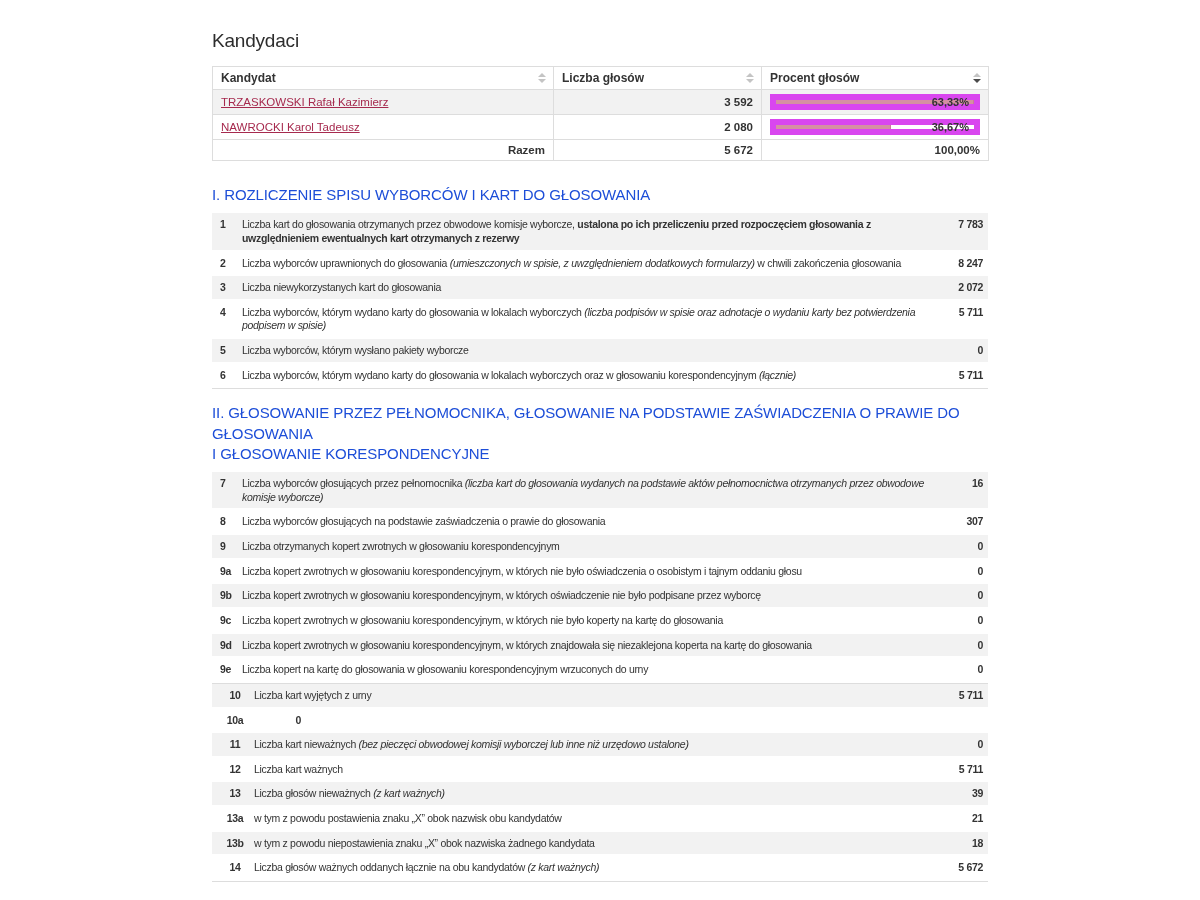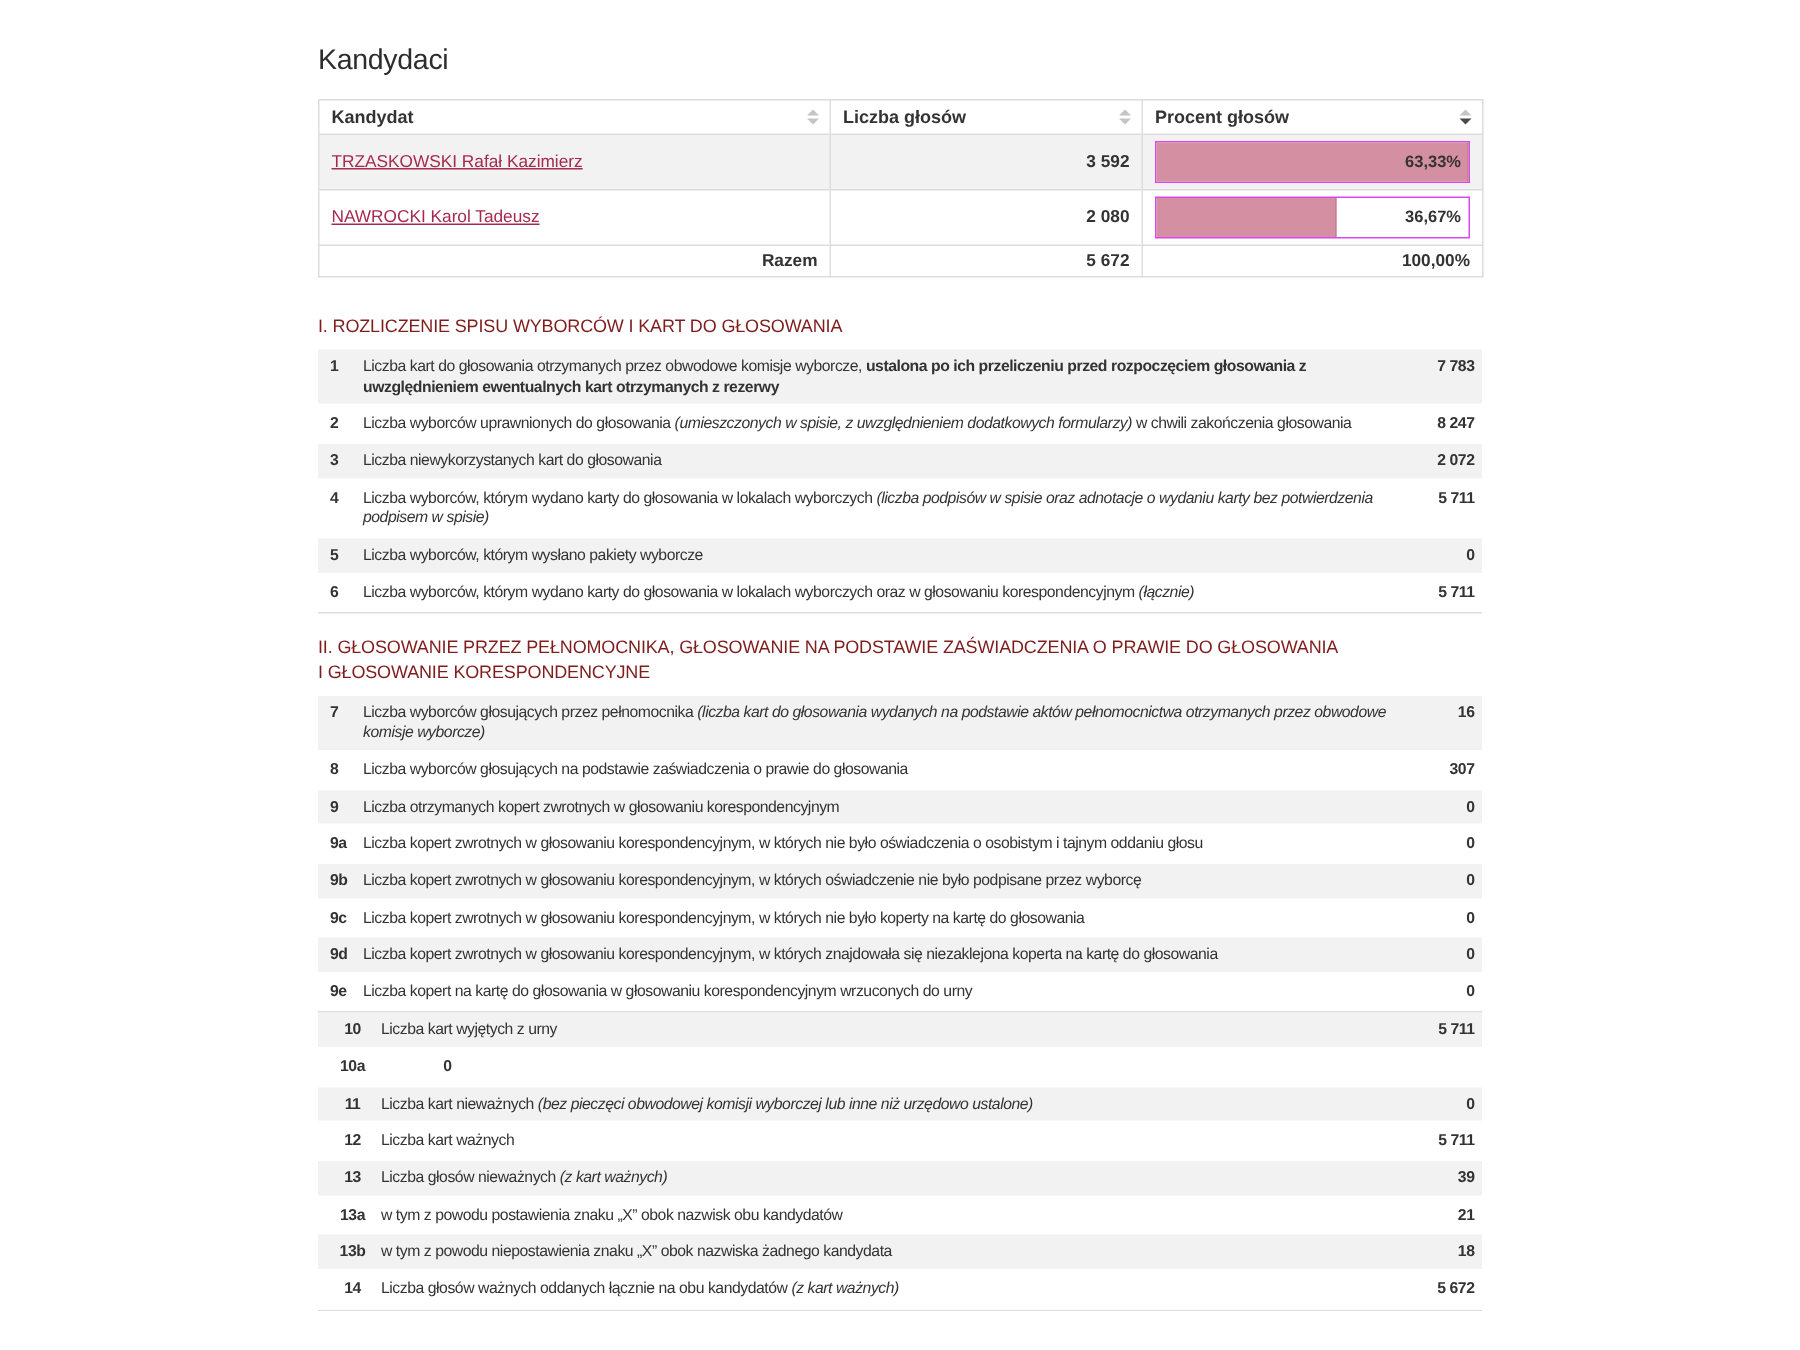--- a/index.html
+++ b/index.html
@@ -37,29 +37,29 @@
   td.t-pct { text-align: right; font-weight: 700; }
 
   .sort { position: absolute; right: 7px; top: 50%; transform: translateY(-50%);
           display: inline-flex; flex-direction: column; gap: 2px; }
   .tri-up   { width: 0; height: 0; border-left: 4px solid transparent;
               border-right: 4px solid transparent; border-bottom: 4px solid #c4c4c4; }
   .tri-down { width: 0; height: 0; border-left: 4px solid transparent;
               border-right: 4px solid transparent; border-top: 4px solid #c4c4c4; }
   th.sorted .tri-down { border-top-color: #4a4a4a; }
 
-  .track { position: relative; height: 28px; border: 1px solid #d946ef; background: #fff; }
+  .track { position: relative; height: 16px; border: 6px solid #d946ef; background: #fff; }
   .fill  { position: absolute; left: 0; top: 0; bottom: 0; background: #d58fa2;
            border-right: 1px solid #c87f95; }
   .pct-label { position: absolute; right: 5px; top: 50%; transform: translateY(-50%);
                font-size: 11px; font-weight: 700; color: #333; }
 
   
   h2.sec-head {
-    font-size: 12px; font-weight: 400; color: #7f1d1d; line-height: 1.35;
+    font-size: 15px; font-weight: 400; color: #1d4ed8; line-height: 1.35;
     margin: 24px 0 8px 0; white-space: pre-line; letter-spacing: -0.1px;
   }
   .section { width: 776px; border-bottom: 1px solid #ddd; font-size: 10.5px; letter-spacing: -0.3px; }
   .srow { display: flex; align-items: flex-start; min-height: 23px;
           padding: 5px 0 4px 0; line-height: 1.3; }
   .srow.gray { background: #f2f2f2; border-bottom: 2px solid #fff; }
   .srow.white { background: #fff; border-bottom: 2px solid #fff; }
   .snum { width: 30px; flex: 0 0 30px; padding-left: 8px; font-weight: 700; }
   .section.wide .snum { width: 42px; flex: 0 0 42px; text-align: center; padding-left: 4px; }
   .slabel { flex: 1 1 auto; padding-right: 10px; }

